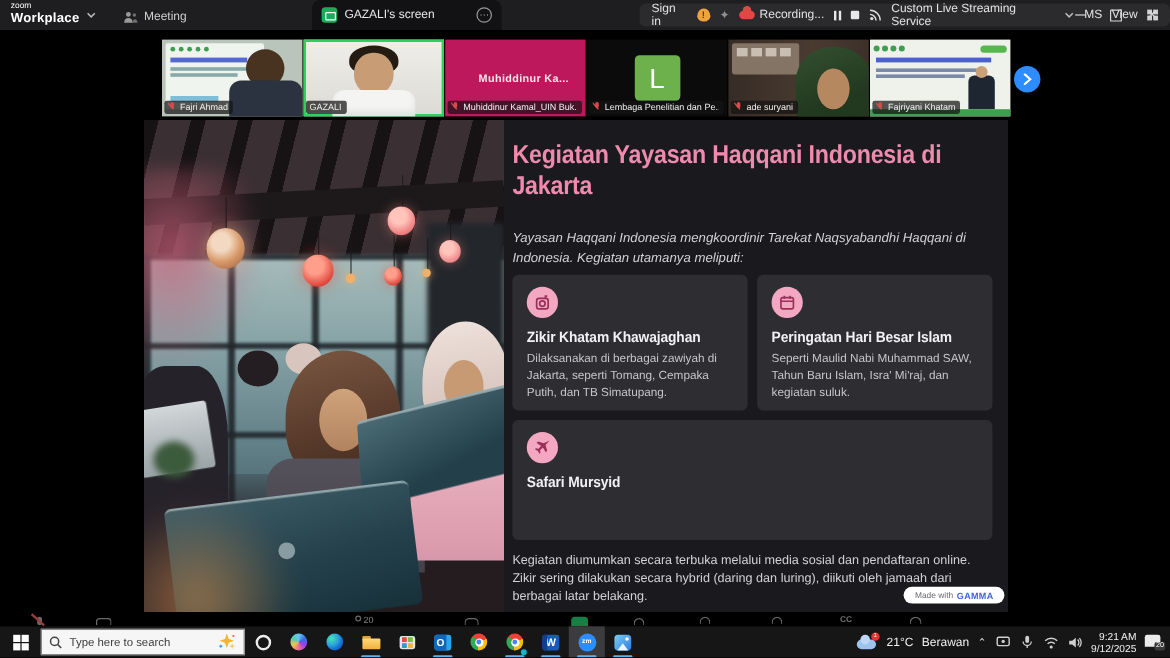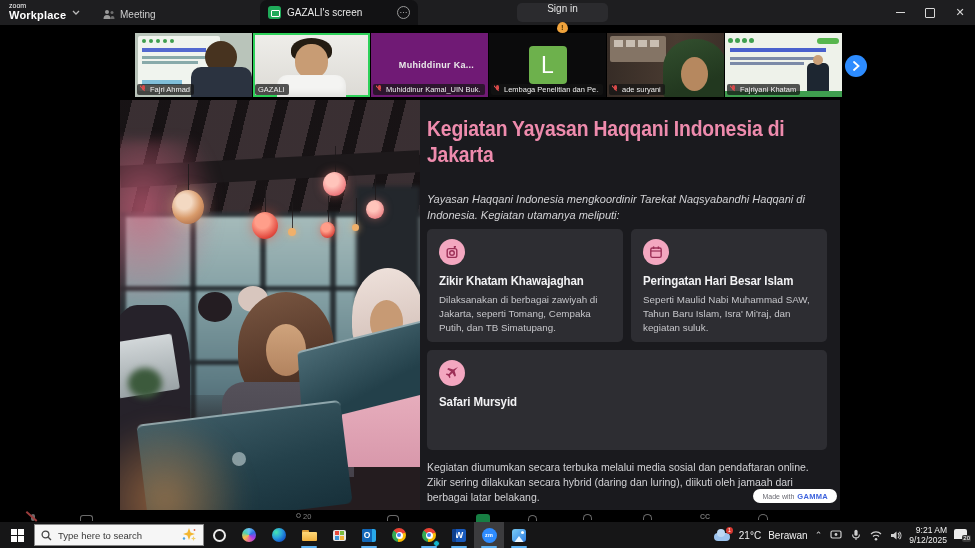--- a/index.html
+++ b/index.html
@@ -14,21 +14,21 @@
   .brand .w { font-size:11px; font-weight:700; display:block; letter-spacing:.2px; }
   .chev { display:inline-block; width:8px; height:5px; }
   .chev svg { display:block; }
   .brand-chev { position:absolute; left:72px; top:10px; }
   .tab-meeting { position:absolute; left:103px; top:0; height:29px; display:flex; align-items:center; gap:5px; color:#cfcfcf; font-size:10px; }
   .ppl-icon svg { display:block; }
   .tab-active { position:absolute; left:260px; top:0; width:158px; height:25px; background:#121214; border-radius:7px 7px 0 0; display:flex; align-items:center; padding:0 8px; gap:6px; color:#e8e8e8; font-size:10px; }
   .share-sq { width:13px; height:13px; background:#1faa59; border-radius:3px; position:relative; flex:0 0 auto; }
   .share-sq::after { content:""; position:absolute; left:3px; top:3.5px; width:7px; height:5px; border:1px solid #fff; border-radius:1px; }
   .tab-more { margin-left:auto; width:13px; height:13px; border:1px solid #9a9a9a; border-radius:50%; color:#bbb; font-size:8px; line-height:11px; text-align:center; }
-  .tb-right { position:absolute; left:517px; top:3px; height:19px; background:#2b2b2e; border-radius:5px; display:flex; align-items:center; gap:8px; padding:0 10px; color:#e3e3e3; font-size:10px;flex-direction:column; }
+  .tb-right { position:absolute; left:533px; top:3px; height:19px; background:#2b2b2e; border-radius:5px; display:flex; align-items:center; gap:8px; padding:0 10px; color:#e3e3e3; font-size:10px; }
   .shield { width:11px; height:11px; background:#f0a33c; border-radius:50% 50% 50% 50%/60% 60% 40% 40%; color:#5a3a00; font-size:8px; font-weight:700; text-align:center; line-height:11px; }
   .sparkle { color:#8f8f92; font-size:10px; }
   .rec { display:flex; align-items:center; gap:4px; }
   .cloud-red { position:relative; width:13px; height:7px; background:#e04844; border-radius:4px; }
   .cloud-red::before { content:""; position:absolute; left:3px; top:-4px; width:7px; height:7px; background:#e04844; border-radius:50%; }
   .pausebars { display:flex; gap:2px; }
   .pausebars i { width:2px; height:8px; background:#e8e8e8; }
   .stopsq { width:7px; height:7px; background:#e8e8e8; border-radius:1px; }
   .stream svg { display:block; }
   .grid4 { display:grid; grid-template-columns:4px 4px; grid-gap:1px; }
@@ -57,21 +57,21 @@
   .t1 .l3 { position:absolute; left:4px; top:25px; width:56px; height:2.5px; background:#8aa; }
   .t1 .l4 { position:absolute; left:4px; top:44px; width:40px; height:5px; background:#39c; opacity:.6; }
   .t1 .head { position:absolute; left:70px; top:8px; width:32px; height:32px; border-radius:50%; background:#47331f; }
   .t1 .body { position:absolute; left:56px; top:34px; width:61px; height:30px; border-radius:10px 10px 0 0; background:#2b3340; }
   
   .t2 { background:linear-gradient(180deg,#efeeea 0%,#dcdad5 100%); }
   .t2 .hair { position:absolute; left:38px; top:5px; width:41px; height:24px; border-radius:50% 50% 40% 40%; background:#241c12; }
   .t2 .face { position:absolute; left:42px; top:11px; width:33px; height:35px; border-radius:48%; background:#c89c74; }
   .t2 .shirt { position:absolute; left:24px; top:42px; width:69px; height:22px; border-radius:10px 10px 0 0; background:#f4f4f2; box-shadow:inset 0 -4px 6px rgba(0,0,0,.08); }
   
-  .t3 { background:#701a75; display:flex; align-items:center; justify-content:center; }
+  .t3 { background:#be185d; display:flex; align-items:center; justify-content:center; }
   .t3 .ctr { color:#eaeaea; font-size:9px; font-weight:700; letter-spacing:.3px; padding-left:14px; }
   
   .t4 { background:#0b0b0c; display:flex; align-items:center; justify-content:center; }
   .t4 .tile { width:38px; height:38px; background:#6db14c; border-radius:4px; display:flex; align-items:center; justify-content:center; color:#fff; font-size:23px; font-weight:400; }
   
   .t5 { background:linear-gradient(90deg,#362c26 0%,#4a3b31 60%,#3c3029 100%); }
   .t5 .board { position:absolute; left:3px; top:3px; width:56px; height:26px; background:#847465; border-radius:2px; }
   .t5 .board i { position:absolute; top:4px; width:9px; height:7px; background:#c9beb2; }
   .t5 .hijab { position:absolute; left:56px; top:6px; width:64px; height:60px; border-radius:48% 48% 10% 10%; background:linear-gradient(160deg,#33502f 0%,#22381f 70%); }
   .t5 .face { position:absolute; left:74px; top:24px; width:27px; height:34px; border-radius:50%; background:#b6885f; }
@@ -237,20 +237,21 @@
           <i></i>
         </span>
       <span class="stopsq"></span>
       <span class="stream">
           <svg width="11" height="11" viewBox="0 0 11 11">
             <circle cx="2.5" cy="8.5" r="1.4" fill="#ddd"></circle>
             <path d="M1 5 A5 5 0 0 1 6 10" fill="none" stroke="#ddd" stroke-width="1.2"></path>
             <path d="M1 1.5 A8.5 8.5 0 0 1 9.5 10" fill="none" stroke="#ddd" stroke-width="1.2"></path>
           </svg>
         </span>
+      <span>Custom Live Streaming Service</span>
       <span class="chev">
           <svg width="8" height="5" viewBox="0 0 8 5">
             <polyline points="1,1 4,4 7,1" fill="none" stroke="#bbb" stroke-width="1.3"></polyline>
           </svg>
         </span>
       <span>MS</span>
       <span>View</span>
       <span class="grid4">
           <i></i>
           <i></i>

